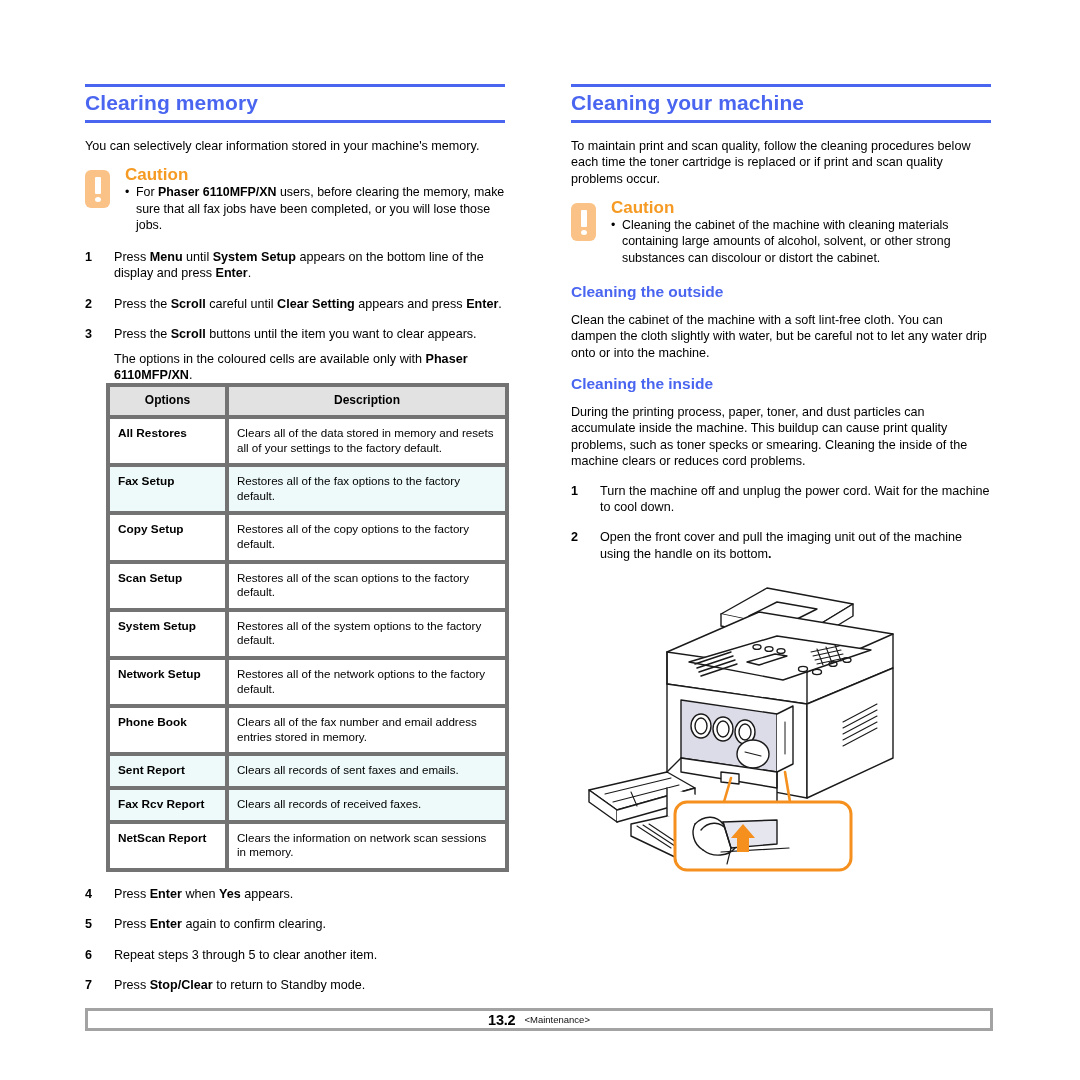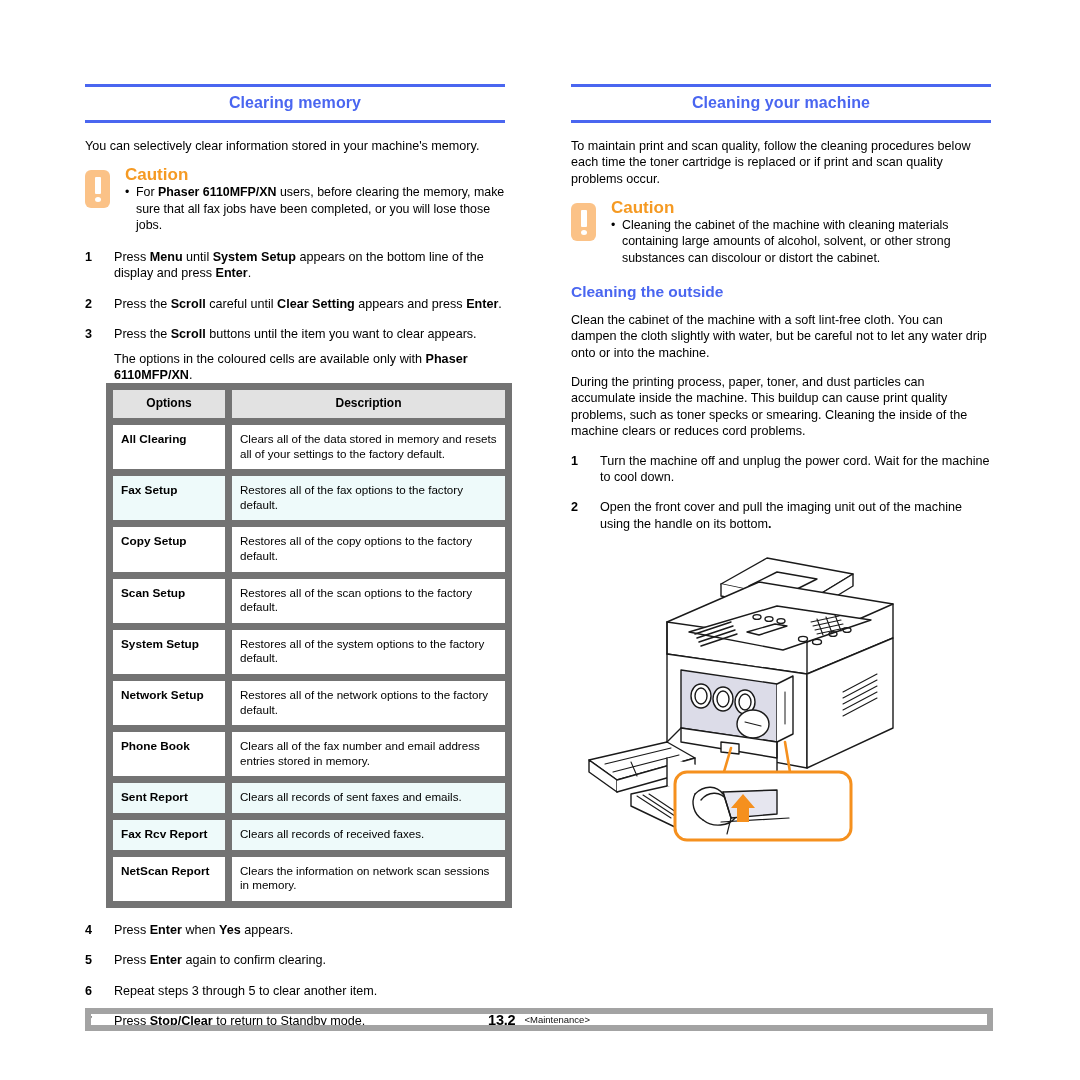--- a/index.html
+++ b/index.html
@@ -33,23 +33,23 @@
   .col-right { left: 571px; }
 
   
   .chapter-head {
     border-top: 3px solid #4a66f0;
     border-bottom: 3px solid #4a66f0;
     padding: 4px 0 5px 0;
     margin-bottom: 15px;
   }
   .chapter-head .title {
-    text-align: center;
+    text-align: left;
     color: #4a66f0;
-    font-size: 16px;
+    font-size: 21px;
     font-weight: bold;
     line-height: 24px;
     letter-spacing: 0.1px;
   }
 
   
   .para {
     font-size: 12.6px;
     line-height: 16.4px;
     margin: 0 0 13px 0;
@@ -136,21 +136,21 @@
   
   .opt-table {
     margin: 0 0 14px 21px;
     border-collapse: collapse;
     width: 399px;
     table-layout: fixed;
     border: 1px solid #6b6b6b;
   }
   .opt-table th,
   .opt-table td {
-    border: 7px solid #737373;
+    border: 4px solid #737373;
     vertical-align: top;
     padding: 7px 8px 8px 8px;
     font-size: 11.6px;
     line-height: 14.6px;
   }
   .opt-table th {
     background: #e2e2e2;
     text-align: center;
     font-weight: bold;
     font-size: 12px;
@@ -182,21 +182,21 @@
   }
   .illustration svg { display: block; }
 
   
   .footer {
     position: absolute;
     left: 85px;
     top: 1008px;
     width: 908px;
     height: 23px;
-    border: 6px solid #a3a3a3;
+    border: 3px solid #a3a3a3;
     box-sizing: border-box;
     display: flex;
     align-items: center;
     justify-content: center;
   }
   .footer .pageno {
     font-size: 14.5px;
     font-weight: bold;
     letter-spacing: -0.2px;
   }
@@ -247,21 +247,21 @@
           <col class="c-desc">
         </colgroup>
       <thead>
         <tr>
           <th>Options</th>
           <th>Description</th>
         </tr>
       </thead>
       <tbody id="opt-table-body">
           <tr>
-            <td class="opt">All Clearing</td>
+            <td class="opt">All Restores</td>
             <td>Clears all of the data stored in memory and resets all of your settings to the factory default.</td>
           </tr>
           <tr class="hl">
             <td class="opt">Fax Setup</td>
             <td>Restores all of the fax options to the factory default.</td>
           </tr>
           <tr>
             <td class="opt">Copy Setup</td>
             <td>Restores all of the copy options to the factory default.</td>
           </tr>
@@ -320,20 +320,21 @@
       <div class="caution-label">Caution</div>
       <div class="caution-item">
         <span class="bullet">•</span>
         <span>Cleaning the cabinet of the machine with cleaning materials containing large amounts of alcohol, solvent, or other strong substances can discolour or distort the cabinet.</span>
       </div>
     </div>
 
     <div class="sub-head">Cleaning the outside</div>
     <p class="para">Clean the cabinet of the machine with a soft lint-free cloth. You can dampen the cloth slightly with water, but be careful not to let any water drip onto or into the machine.</p>
 
+    <div class="sub-head">Cleaning the inside</div>
     <p class="para">During the printing process, paper, toner, and dust particles can accumulate inside the machine. This buildup can cause print quality problems, such as toner specks or smearing. Cleaning the inside of the machine clears or reduces cord problems.</p>
 
     <div id="right-steps">
         <div class="step"><span class="num">1</span><span><span>Turn the machine off and unplug the power cord. Wait for the machine to cool down.</span></span></div>
         <div class="step"><span class="num">2</span><span><span>Open the front cover and pull the imaging unit out of the machine using the handle on its bottom</span><b>.</b></span></div>
       </div>
 
     <div class="illustration">
       <svg width="420" height="300" viewBox="0 0 420 300" xmlns="http://www.w3.org/2000/svg">
         <g fill="none" stroke="#1a1a1a" stroke-width="1.4" stroke-linejoin="round" stroke-linecap="round">

